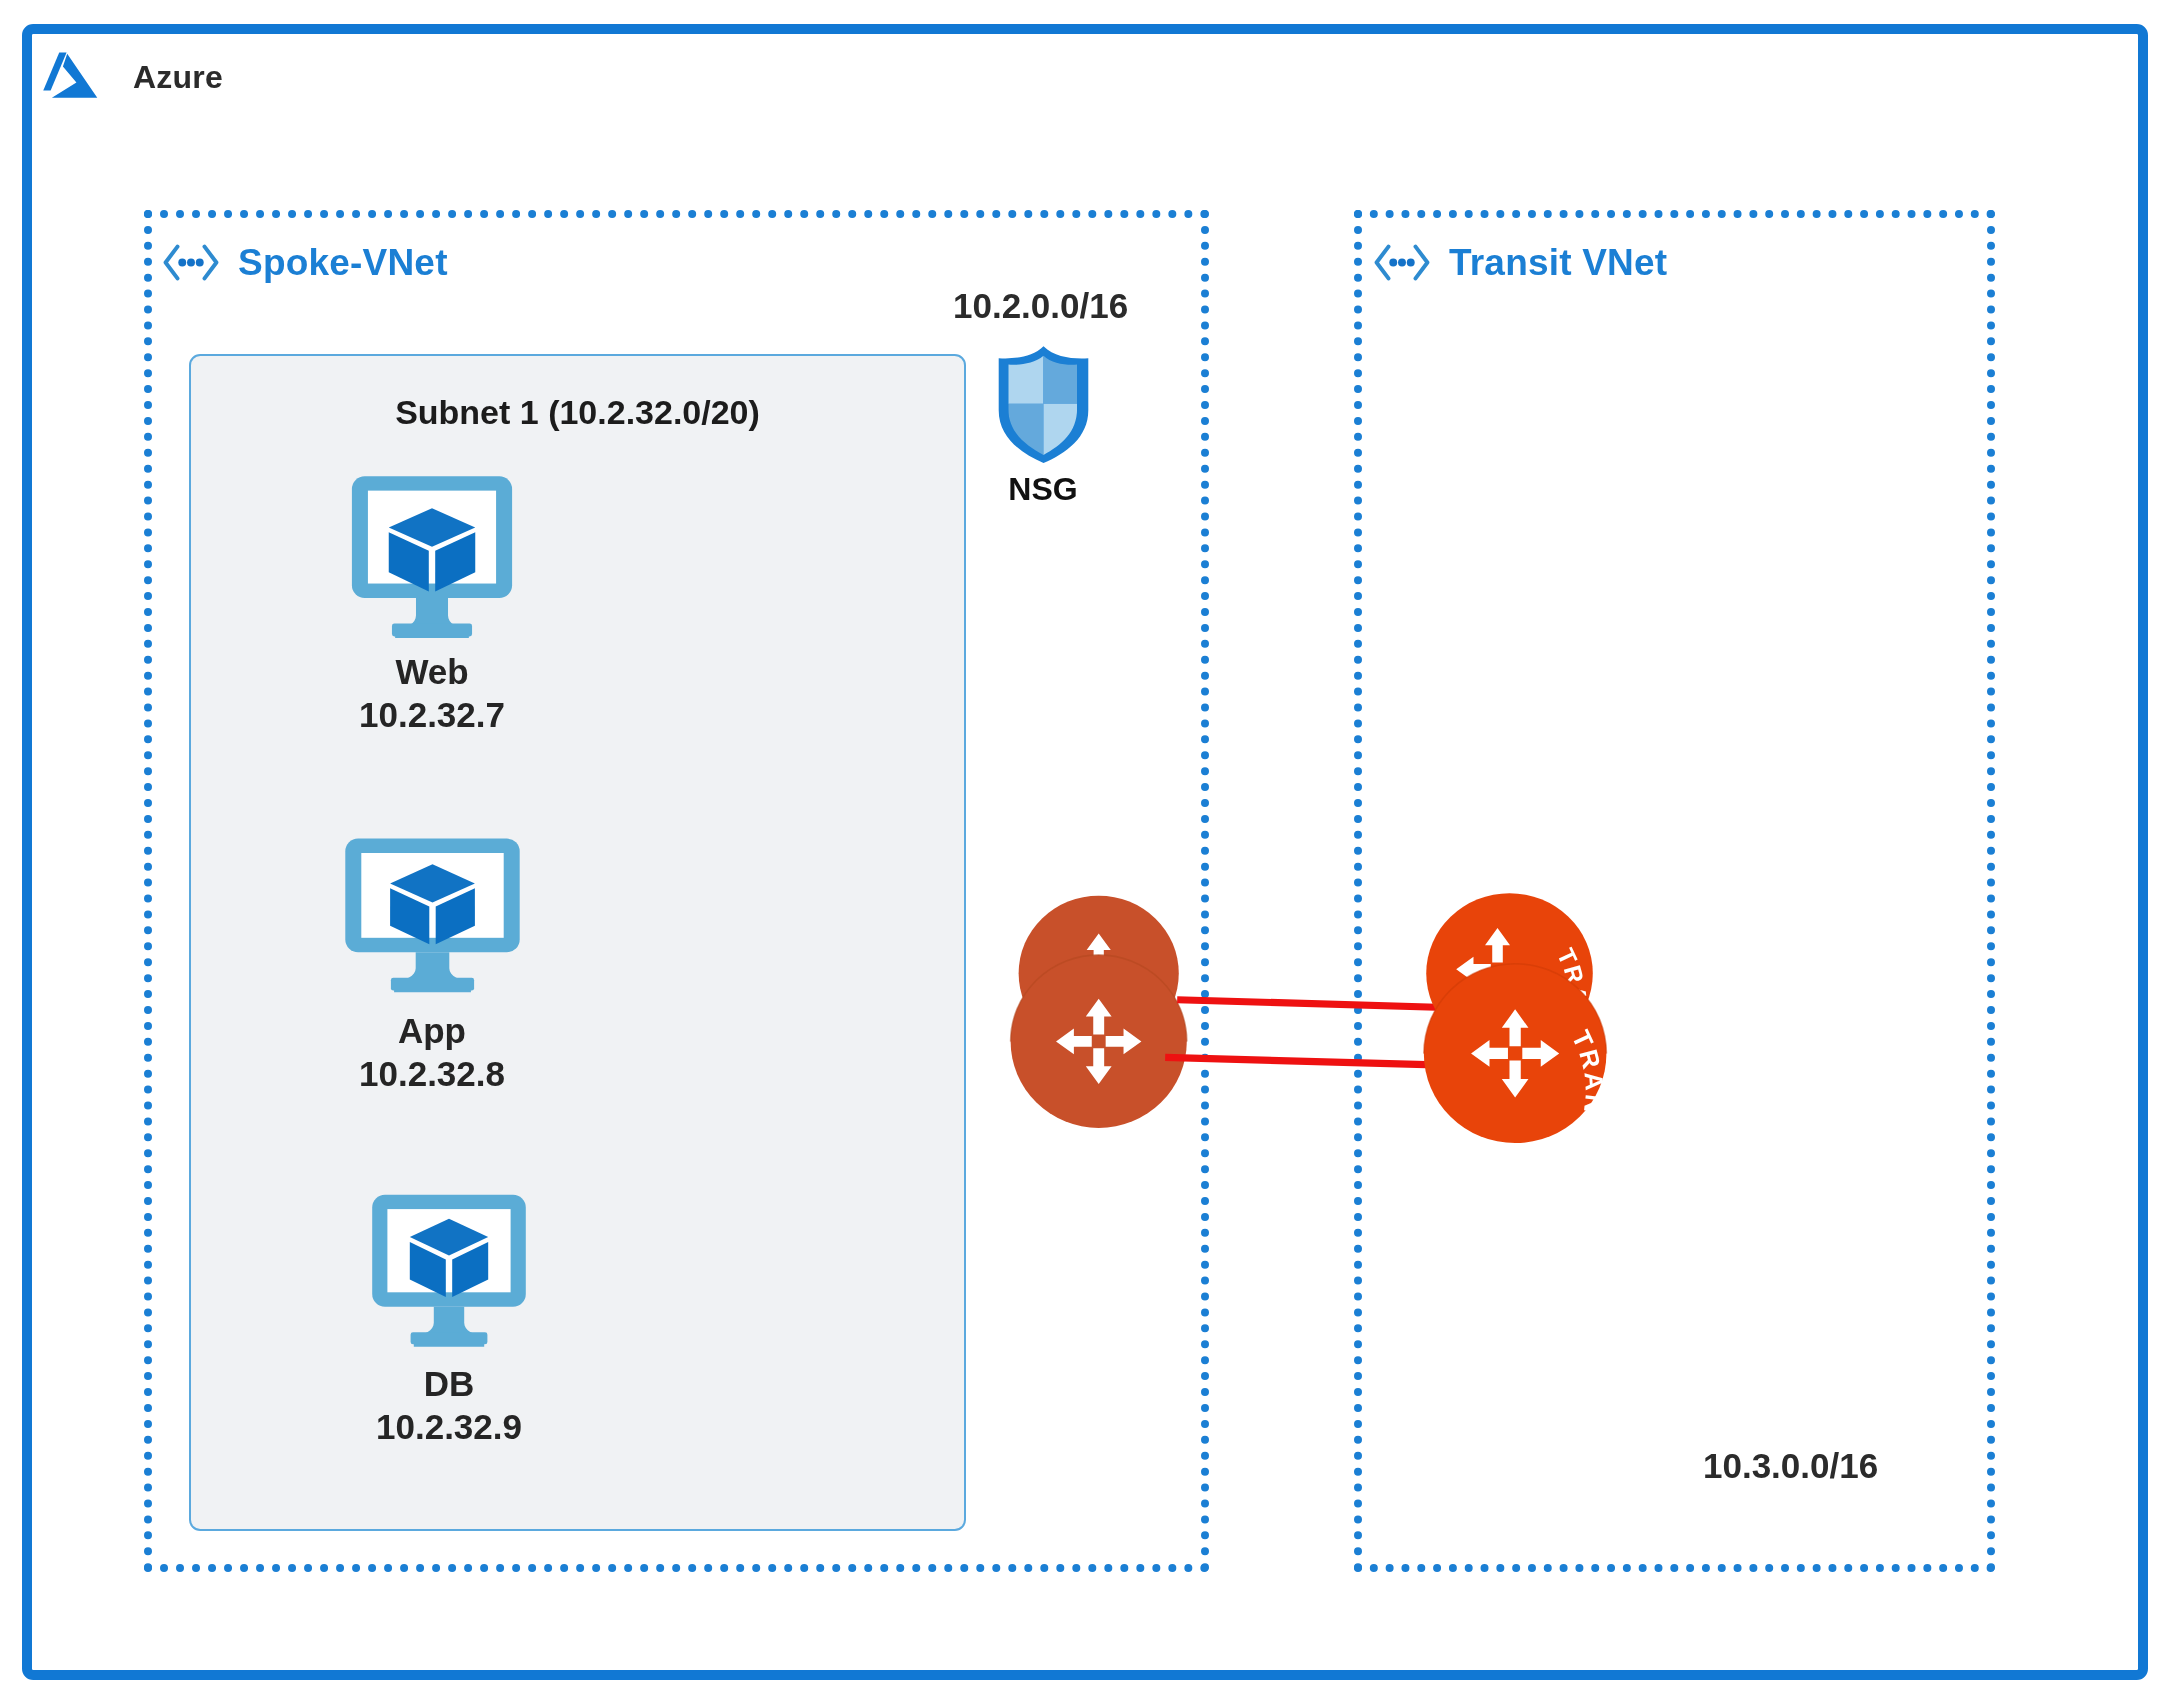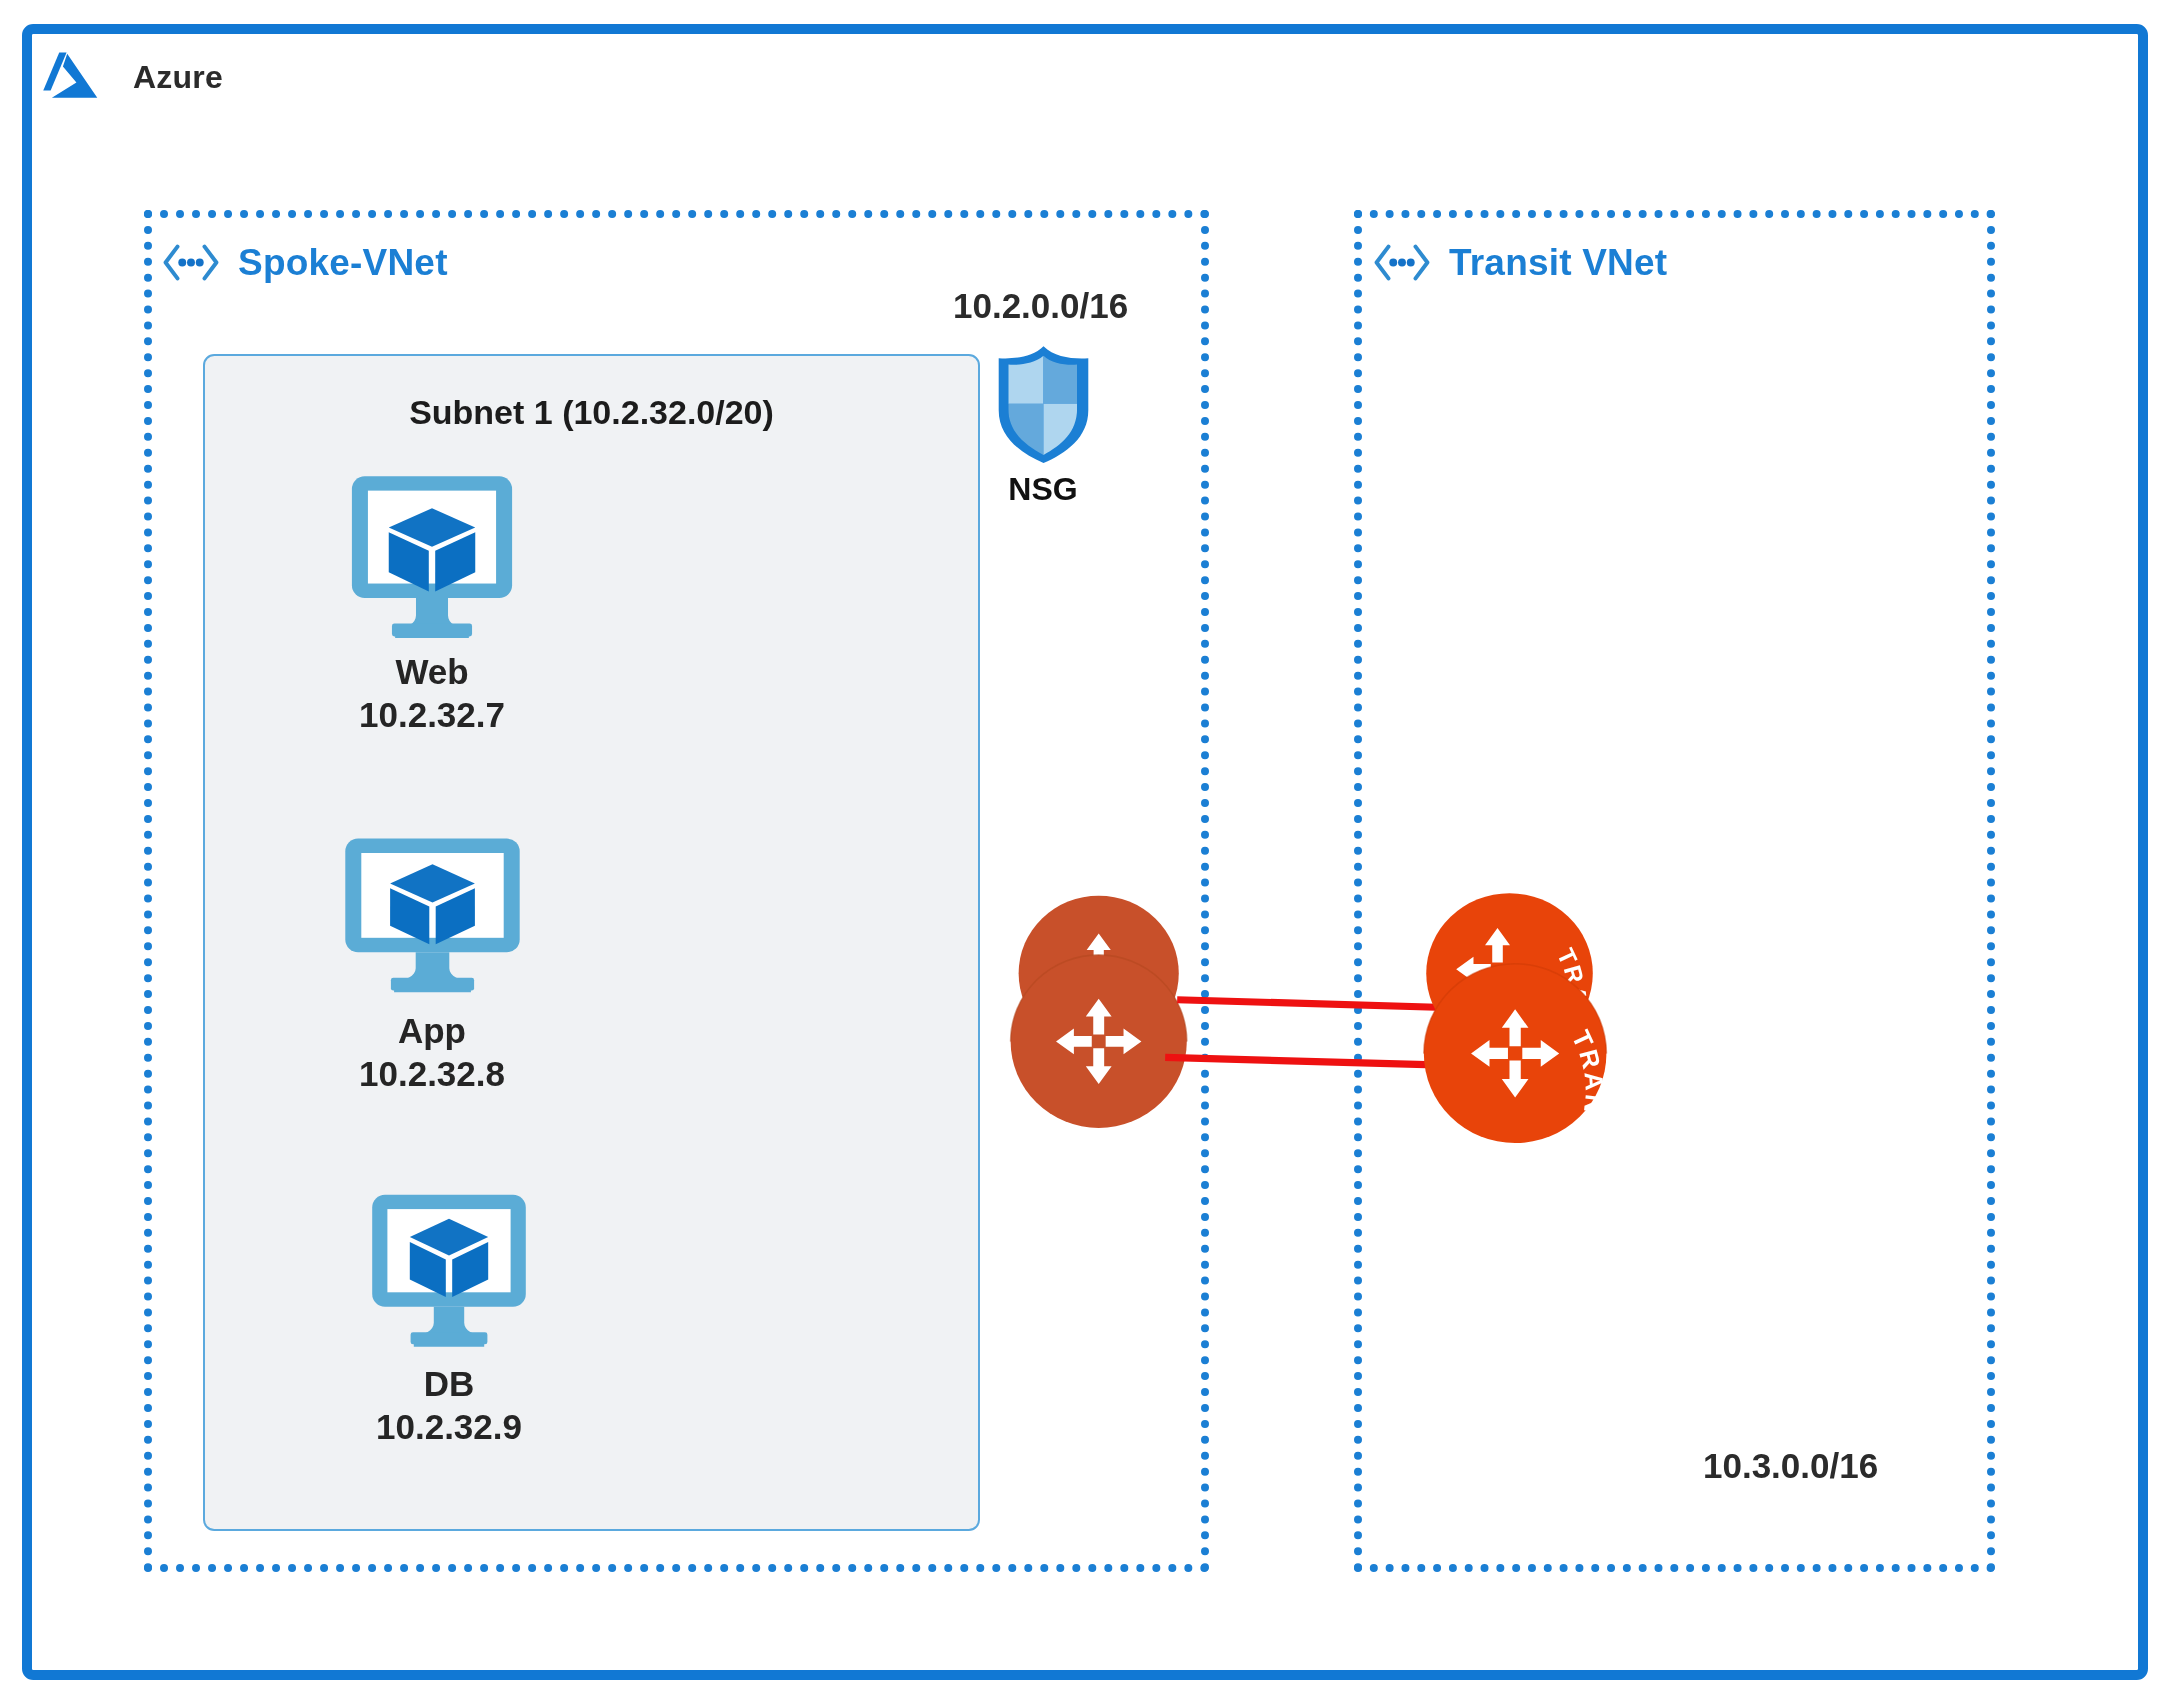--- a/index.html
+++ b/index.html
@@ -48,21 +48,20 @@
     white-space:nowrap;
   }
   #spoke-cidr{left:953px;top:254px;margin-top:32px;}
   #transit-cidr{left:1663px;top:1446px;margin-left:40px;}
 
   
   #subnet-card{
     position:absolute;left:189px;top:354px;width:777px;height:1177px;
     background:#F0F2F4;border:2.4px solid #5BA9DE;border-radius:11.2px;
     box-sizing:border-box;
-    margin-left:14px;
   }
   #subnet-title{
     position:absolute;left:0;right:0;top:37px;text-align:center;
     font-size:34px;font-weight:bold;color:#1c1c1c;
   }
 
   
   .vm{position:absolute;text-align:center;width:336px;}
   #vm-web{left:264px;top:473px;}
   #vm-app{left:264px;top:837px;}

